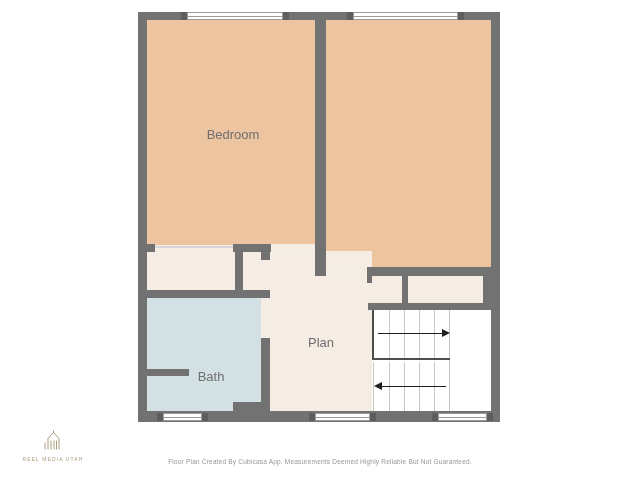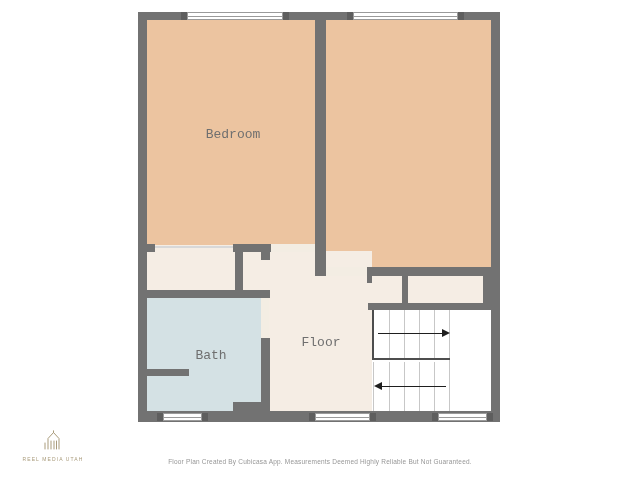--- a/index.html
+++ b/index.html
@@ -1,21 +1,21 @@
 <!DOCTYPE html>
 <html style="--c-wall: #727272; --c-room_warm: #ECC4A0; --c-room_cream: #F5EDE4; --c-door_strip: #F3EDE3; --c-open_line: #D8D8D8; --c-bath: #D4E1E4; --c-stairs: #FFFFFF; --c-tread: #C7C7C7; --c-outline: #4d4d4d; --c-arrow: #1e1e1e; --c-window_frame: #9a9a9a; --c-label_text: #6F6F6F; --c-logo: #A99B7B;"><head>
 <meta charset="utf-8">
 <style>
   html,body{margin:0;padding:0;}
   body{
     width:640px;height:480px;position:relative;overflow:hidden;
     background:#ffffff;
     font-family:"Liberation Sans", sans-serif;
   }
-  .abs{position:absolute;font-family:Liberation Mono, monospace;}
+  .abs{position:absolute;}
   .floor{position:absolute;}
   .wall{position:absolute;background:var(--c-wall,#727272);}
   .floor.warm{background:var(--c-room_warm,#ECC4A0);}
   .floor.cream{background:var(--c-room_cream,#F5EDE4);}
   .floor.strip{background:var(--c-door_strip,#F3EDE3);}
   .floor.bath{background:var(--c-bath,#D4E1E4);}
   .floor.white{background:var(--c-stairs,#FFFFFF);}
   .thinline{position:absolute;background:var(--c-open_line,#D8D8D8);}
   .window{
     position:absolute;background:#fff;
@@ -128,22 +128,22 @@
 
   <div class="flight-edge" style="left:372px;top:310px;width:2px;height:50px;"></div>
   <div class="flight-edge" style="left:372px;top:358px;width:78px;height:2px;"></div>
 
   <div class="arrow-line" style="left:378px;top:333px;width:65px;"></div>
   <div class="arrow-head-right" style="left:442px;top:329px;"></div>
   <div class="arrow-line" style="left:381px;top:386px;width:65px;"></div>
   <div class="arrow-head-left" style="left:374px;top:382px;"></div>
 
   <div class="room-label" style="left:233px;top:134px;">Bedroom</div>
-  <div class="room-label" style="left:211px;top:355px;text-align:center;">Bath</div>
-  <div class="room-label" style="left:321px;top:342px;">Floor</div>
+  <div class="room-label" style="left:211px;top:376px;text-align:center;">Bath</div>
+  <div class="room-label" style="left:321px;top:342px;">Plan</div>
 
 </div>
 
 <div class="logo">
   <svg width="24" height="22" viewBox="0 0 24 22" fill="none" stroke="#A99B7B" stroke-width="1" stroke-linecap="round" stroke-linejoin="round">
     <path d="M4 20 V14"></path>
     <path d="M7 20 V9.5 L12.5 3.5 L18 9.5 V20"></path>
     <path d="M10 20 V12"></path>
     <path d="M13 20 V12"></path>
     <path d="M15.5 20 V12"></path>

